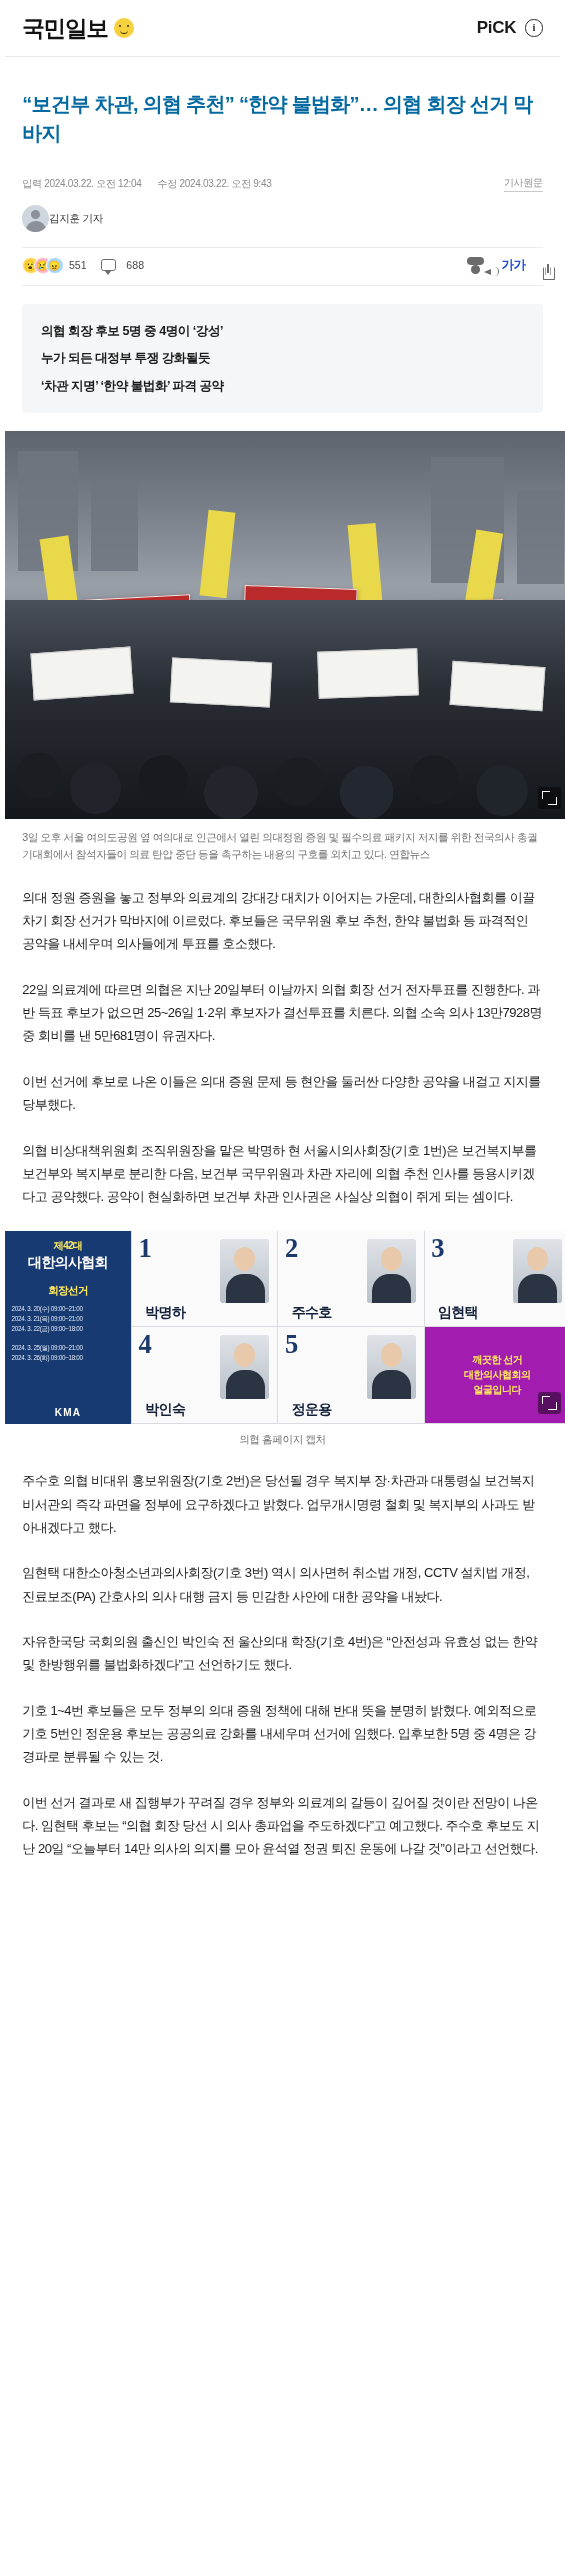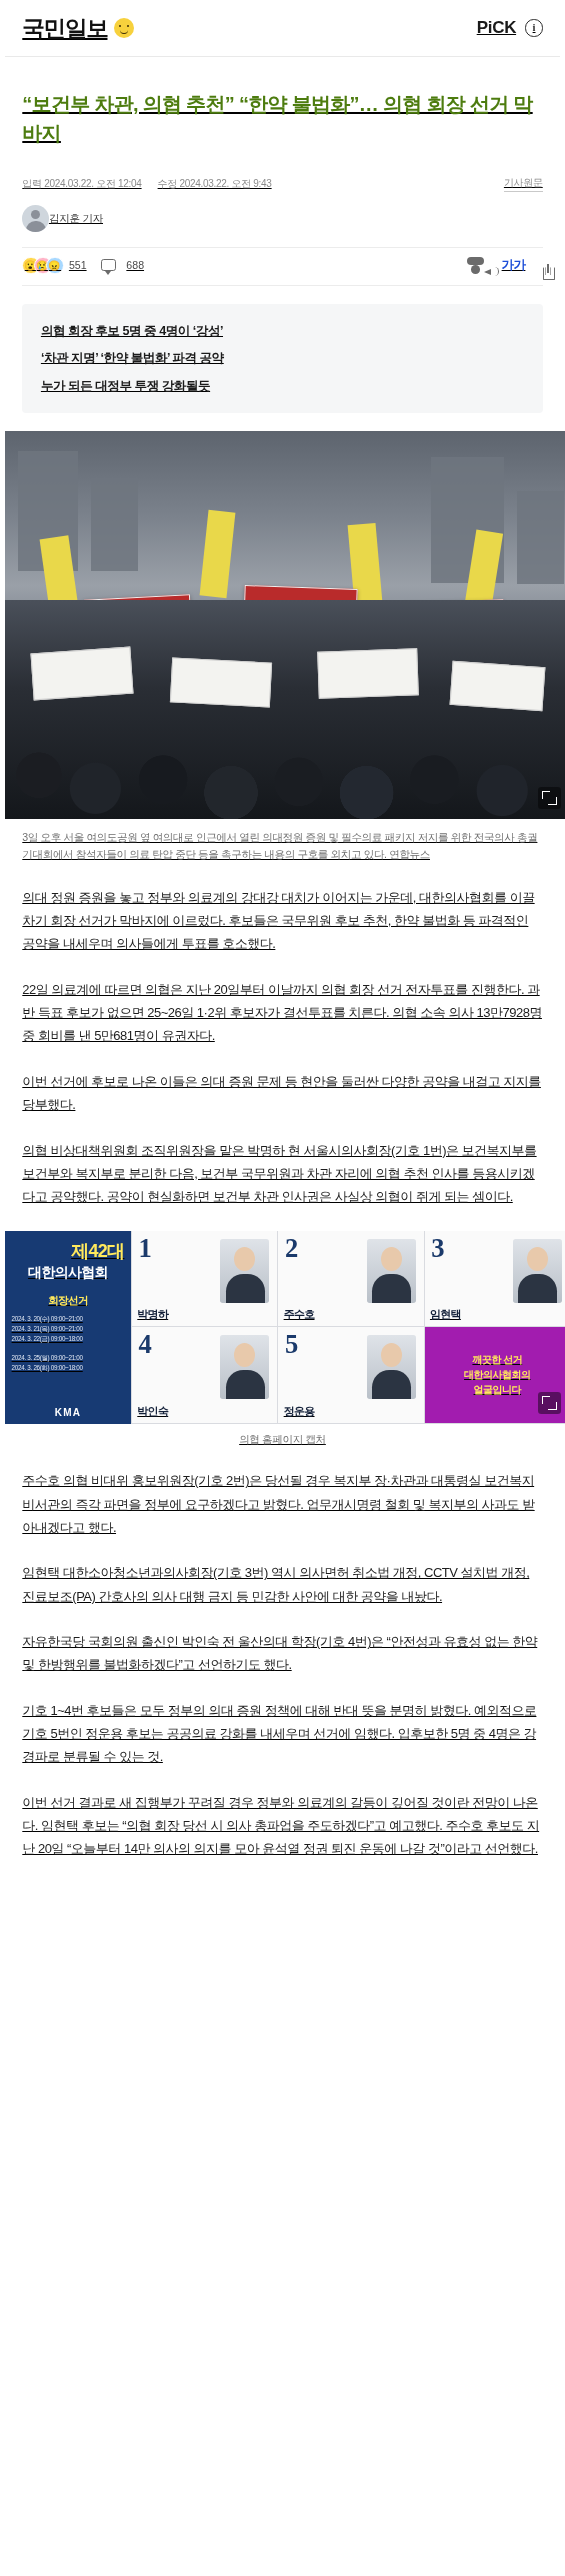--- a/index.html
+++ b/index.html
@@ -7,21 +7,20 @@
     margin: 0; padding: 0;
     background: #ffffff;
     font-family: "Liberation Sans", sans-serif;
   }
   .page {
     width: 555px;
     min-height: 2576px;
     margin: 0 auto;
     background: #fff;
     position: relative;
-    text-decoration: underline;
   }
 
   
   .topbar {
     height: 57px;
     display: flex;
     align-items: center;
     justify-content: space-between;
     padding: 0 17.3px;
     border-bottom: 0.7px solid #e9e9e9;
@@ -82,21 +81,21 @@
     font-family: "Liberation Serif", serif;
   }
 
   
   .headline {
     padding: 20px 17.3px 0 17.3px;
     font-size: 20px;
     line-height: 1.45;
     font-weight: bold;
     letter-spacing: -0.7px;
-    color: #4d7c0f;
+    color: #0369a1;
   }
   .dateline {
     padding: 14.6px 17.3px 0 17.3px;
     display: flex;
     align-items: center;
     gap: 16px;
     font-size: 10px;
     color: #8b8b8b;
     letter-spacing: -0.3px;
   }
@@ -384,23 +383,23 @@
     overflow: hidden;
   }
   .poster-left {
     width: 126px;
     background: #173a73;
     color: #fff;
     padding: 8px 6.6px;
     position: relative;
   }
   .poster-left .pl-t1 {
-    font-size: 18px; font-weight: bold; letter-spacing: -0.7px;
+    font-size: 10px; font-weight: bold; letter-spacing: -0.7px;
     color: #ffe95c;
-    text-align: right;
+    text-align: center;
   }
   .poster-left .pl-t2 {
     font-size: 14px; font-weight: bold; letter-spacing: -0.7px;
     text-align: center; margin-top: 1.3px;
   }
   .poster-left .pl-t3 {
     font-size: 10.6px; font-weight: bold; letter-spacing: -0.7px;
     text-align: center; margin-top: 12px; color: #ffe95c;
   }
   .poster-left .pl-lines {
@@ -463,24 +462,25 @@
     content: "";
     position: absolute;
     left: 5.3px; bottom: 0;
     width: 39px; height: 29px;
     border-radius: 17.3px 17.3px 0 0;
     background: #2b3442;
   }
   .cand .nm {
     position: relative;
     z-index: 2;
-    font-size: 11px;
+    font-size: 14px;
     font-weight: bold;
     letter-spacing: -0.7px;
     color: #14213a;
+    margin-left: 8px;
   }
   .cand.slogan {
     background: #a21caf;
     color: #fff;
     align-items: center;
     justify-content: center;
     text-align: center;
     padding: 5.3px;
   }
   .cand.slogan .sl {
@@ -541,22 +541,22 @@
     <div class="tools">
       <span class="tool"><span class="ico-cloud"></span></span>
       <span class="tool"><span class="ico-speaker"></span></span>
       <span class="tool ico-aa">가가</span>
       <span class="tool"><span class="ico-share"></span></span>
     </div>
   </div>
 
   <div class="summary">
     <p>의협 회장 후보 5명 중 4명이 ‘강성’</p>
+    <p>누가 되든 대정부 투쟁 강화될듯</p>
     <p>‘차관 지명’ ‘한약 불법화’ 파격 공약</p>
-    <p>누가 되든 대정부 투쟁 강화될듯</p>
   </div>
 
   <div class="figure">
     <div class="photo">
       <div class="sky"></div>
       <div class="bldg" style="left:13.3px;top:20px;width:60px;height:120px;"></div>
       <div class="bldg" style="left:86px;top:47px;width:47px;height:93px;"></div>
       <div class="bldg" style="left:426px;top:26.6px;width:73px;height:126px;"></div>
       <div class="bldg" style="left:512px;top:60px;width:47px;height:93px;"></div>
 

